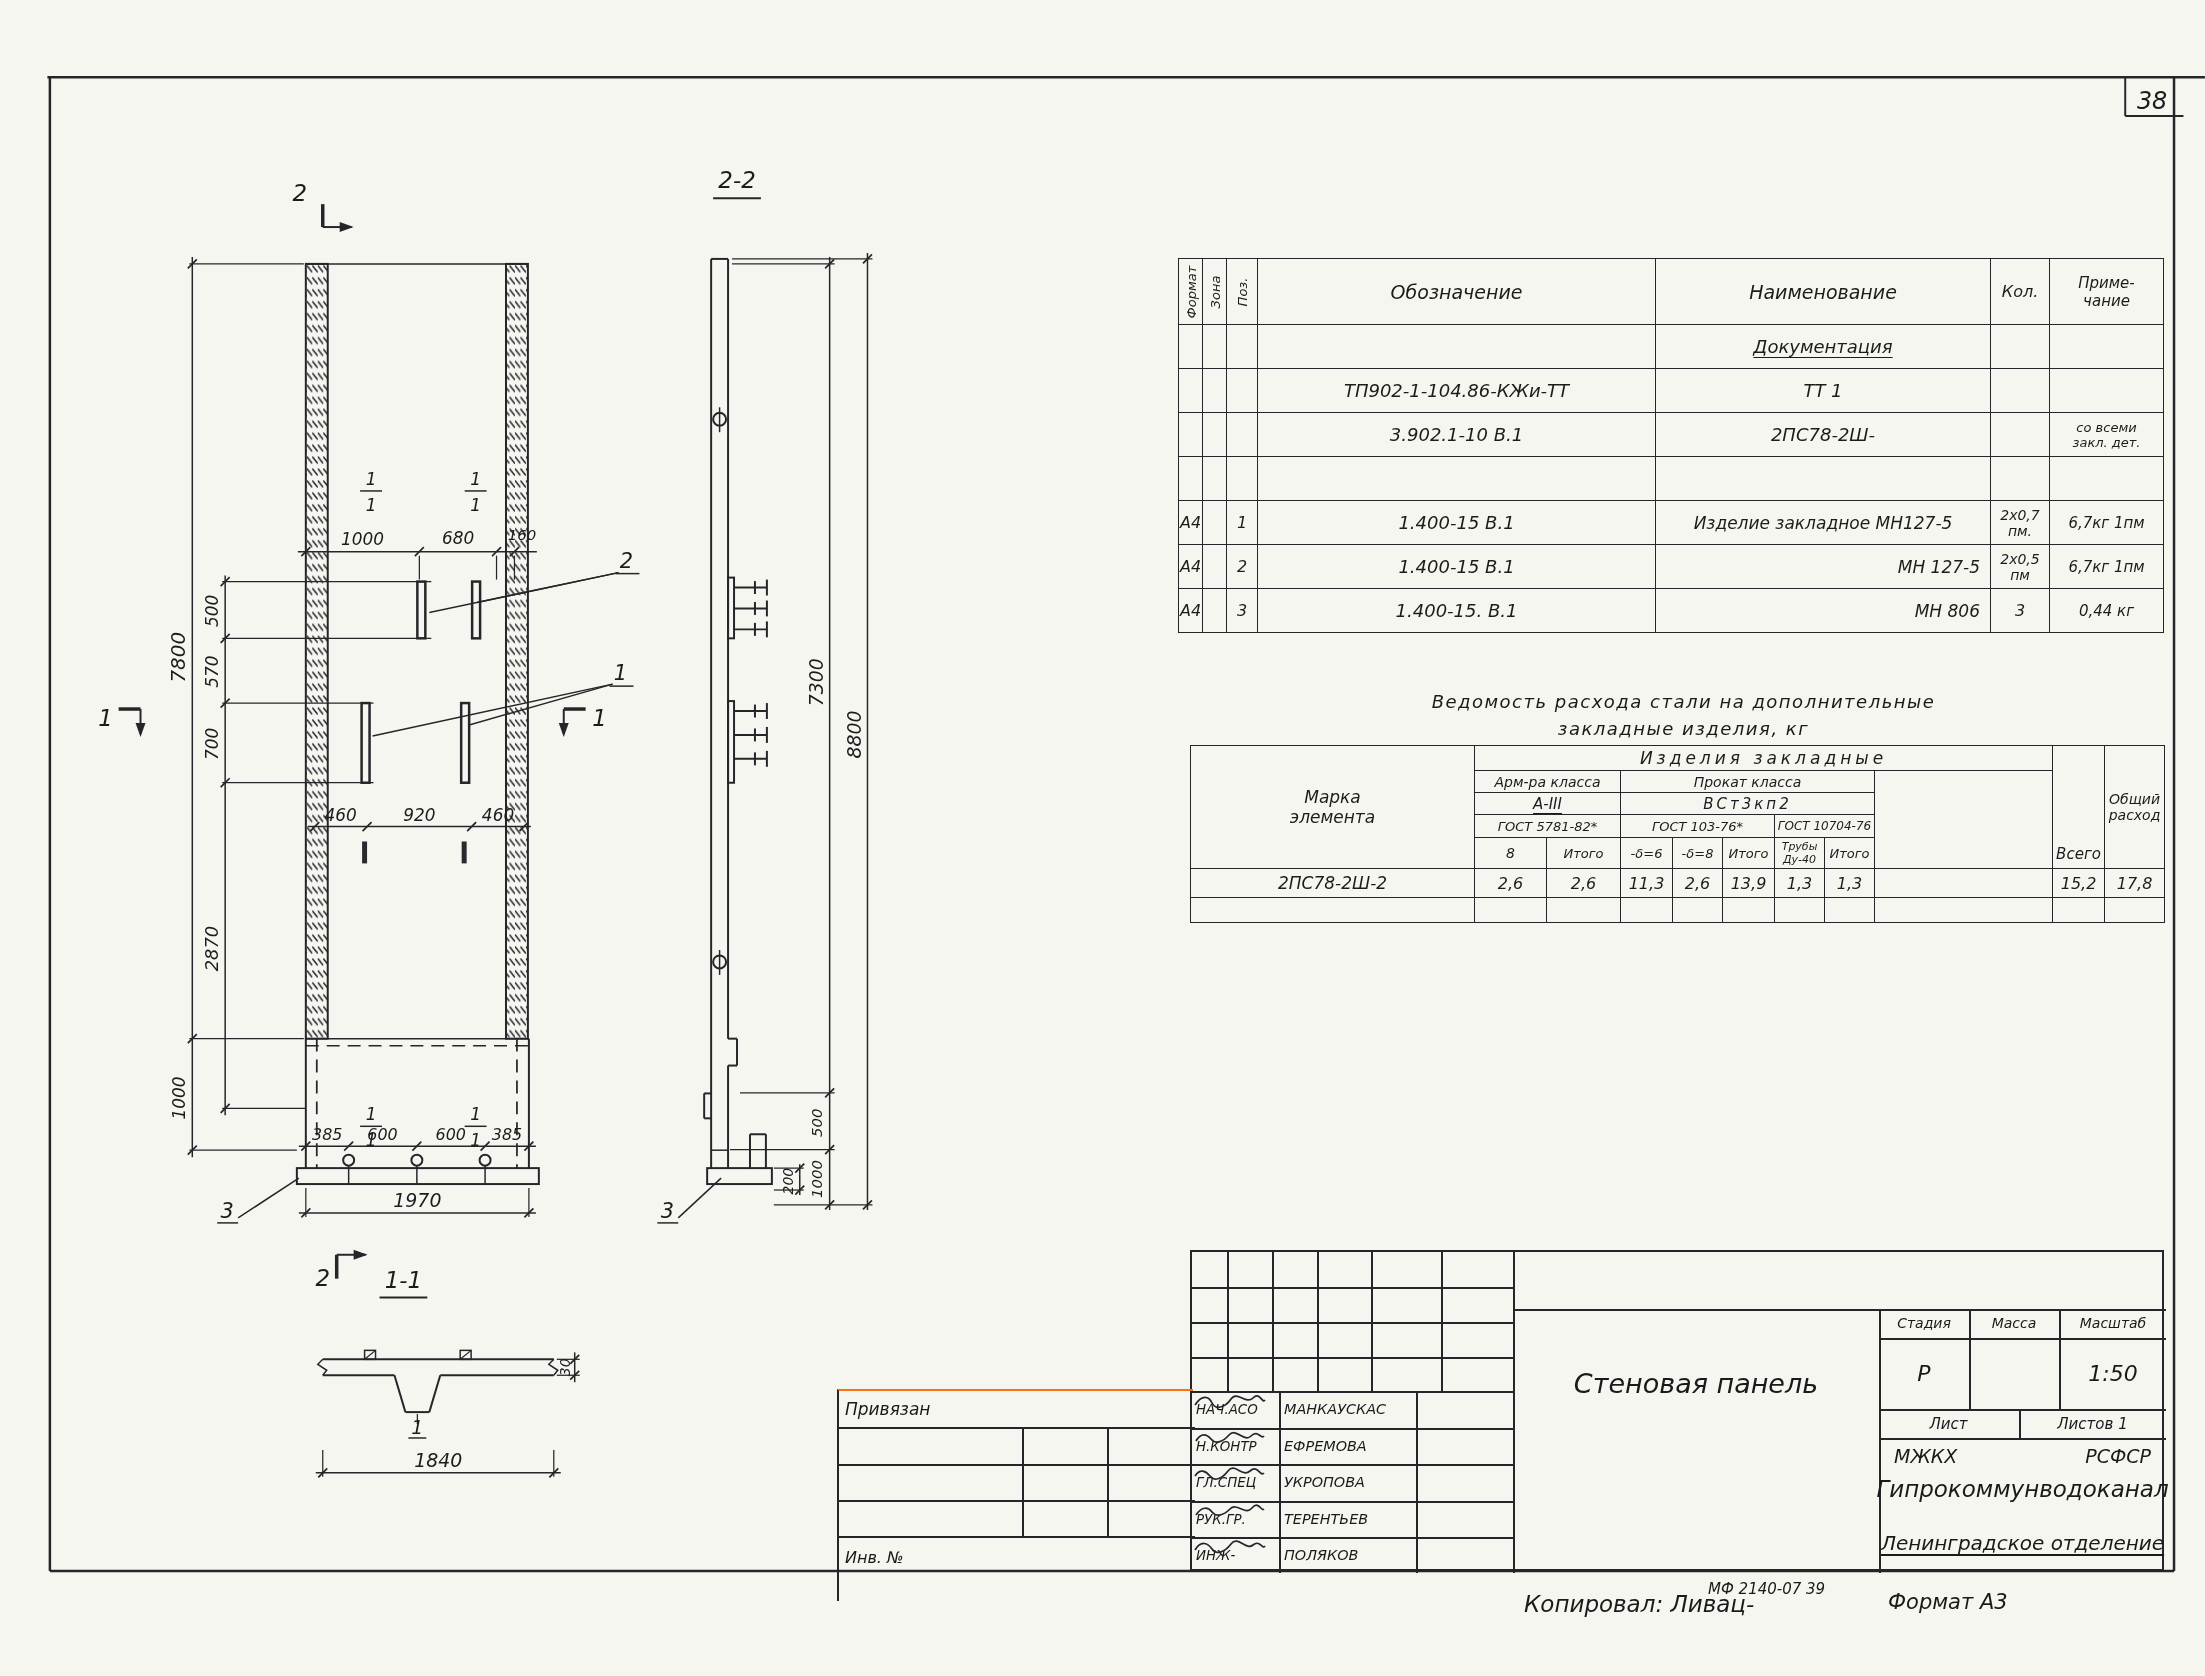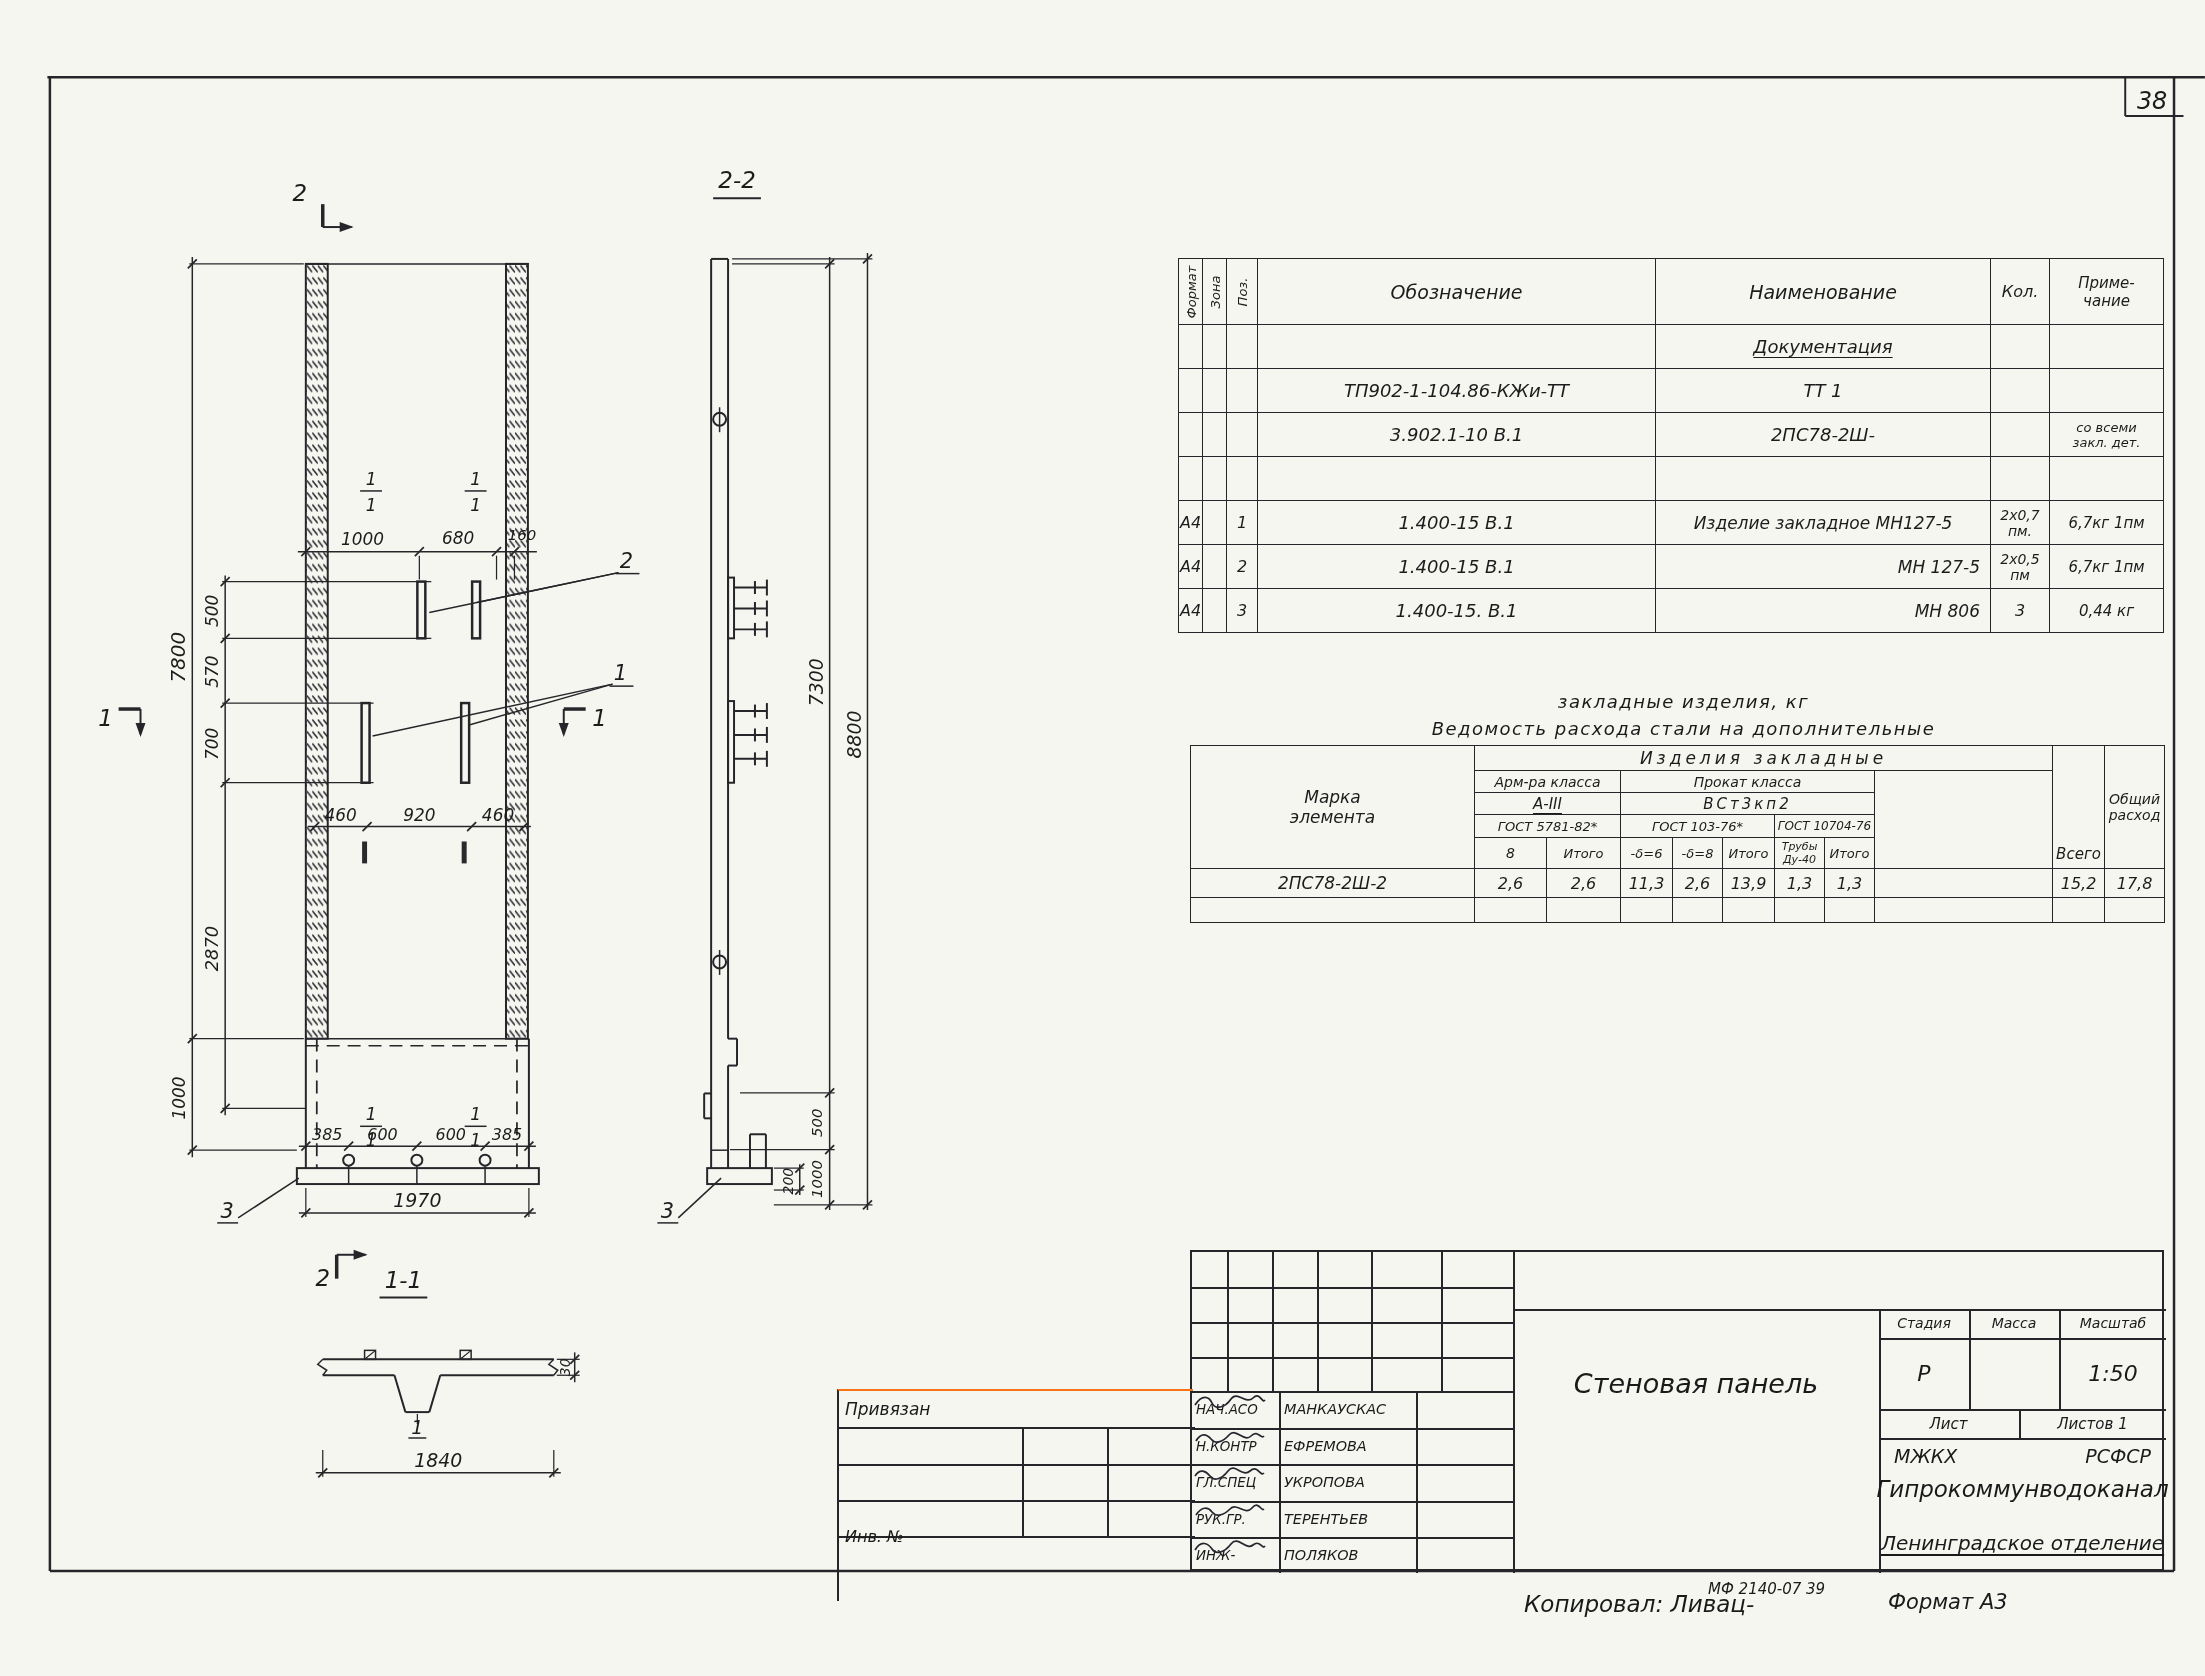--- a/index.html
+++ b/index.html
@@ -398,22 +398,22 @@
     <td class="f32">3</td>
     <td class="f36">1.400-15. В.1</td>
     <td class="f34 rt">МН 806</td>
     <td class="f32">3</td>
     <td class="f30">0,44 кг</td>
   </tr>
   </tbody>
 </table>
 
 <div id="steel-title" class="abs">
+  <div>Ведомость расхода стали на дополнительные</div>
   <div>закладные изделия, кг</div>
-  <div>Ведомость расхода стали на дополнительные</div>
 </div>
 
 <table class="steel">
   <colgroup>
     <col style="width:284px">
       <col style="width:72px">
       <col style="width:74px">
     <col style="width:52px">
       <col style="width:50px">
       <col style="width:52px">
@@ -581,19 +581,19 @@
 </div>
 
 <div id="attach" class="abs">
   <div class="h" style="left:0;top:36px;width:356px"></div>
   <div class="h" style="left:0;top:73px;width:356px"></div>
   <div class="h" style="left:0;top:109px;width:356px"></div>
   <div class="h" style="left:0;top:145px;width:356px"></div>
   <div class="v" style="left:183px;top:36px;height:109px"></div>
   <div class="v" style="left:268px;top:36px;height:109px"></div>
   <div class="tcell" style="left:6px;top:0;width:189px;height:36px;justify-content:flex-start;font-size:17px">Привязан</div>
-  <div class="tcell" style="left:6px;top:127px;width:189px;height:36px;justify-content:flex-start;font-size:16px">Инв. №</div>
+  <div class="tcell" style="left:6px;top:148px;width:189px;height:36px;justify-content:flex-start;font-size:16px">Инв. №</div>
 </div>
 
 <div class="abs hand" style="left:1524px;top:1591px;font-size:23px">Копировал: Ливац-</div>
 <div class="abs hand" style="left:1708px;top:1580px;font-size:15px">МФ 2140-07  39</div>
 <div class="abs hand" style="left:1888px;top:1590px;font-size:21px">Формат А3</div>
 
 
 </body></html>

